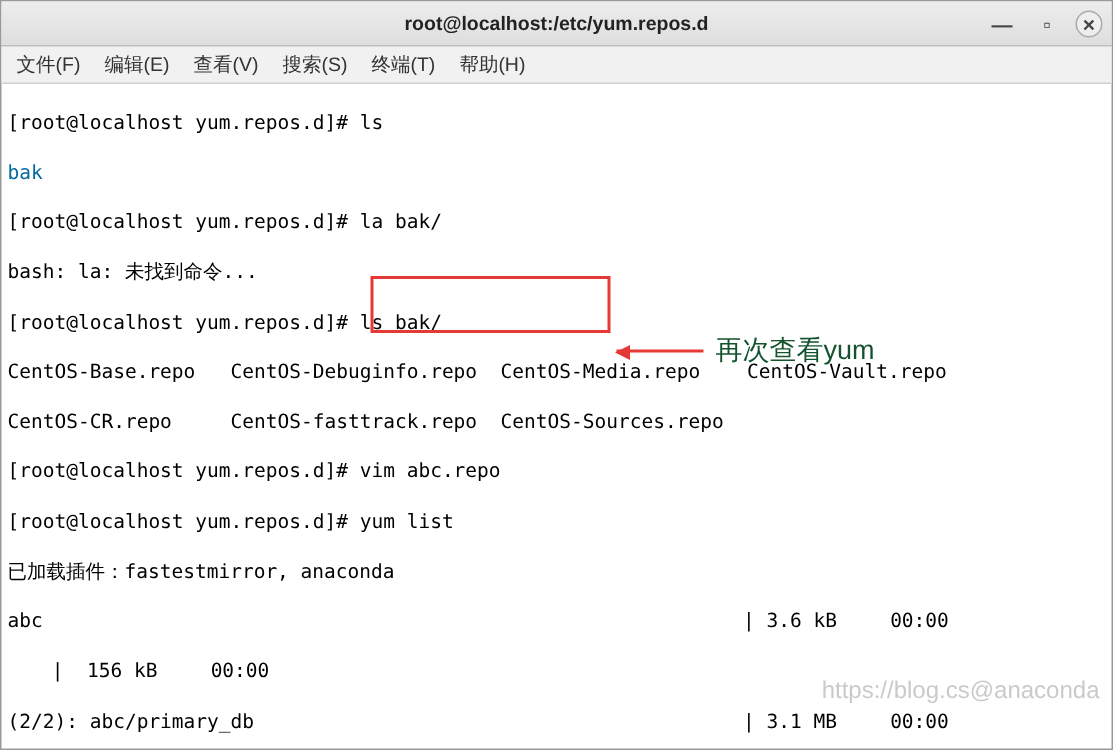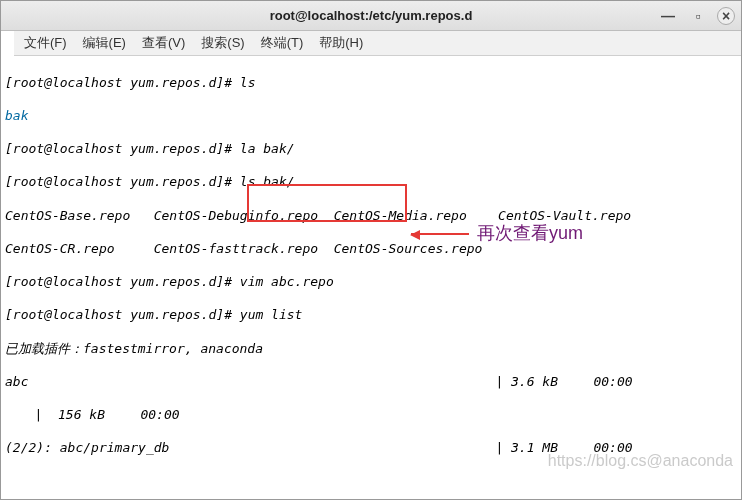--- a/index.html
+++ b/index.html
@@ -65,48 +65,47 @@
     height: 25px;
     background: #f1f1f1;
     border-bottom: 1px solid #cfcfcf;
     display: flex;
     align-items: center;
     padding: 0 4px;
     font-family: sans-serif;
     font-size: 13px;
     color: #333;
     gap: 4px;
-    margin-left: 13px;
   }
   .menu-item { padding: 2px 6px; cursor: pointer; }
   .term {
     flex: 1;
     padding: 2px 6px 2px 4px;
     white-space: pre;
     line-height: 1.28;
     overflow: hidden;
     color: #000;
     position: relative;
   }
-  .line { min-height: 16px; font-style: italic; }
+  .line { min-height: 16px; }
   .blue { color: #0369a1; }
   .row { display: flex; }
   .col1 { width: 270px; }
   .col3 { width: 110px; text-align: right; padding-right: 10px;}
   .col4 { width: 90px; text-align: center; }
   .highlight-box {
     position: absolute;
     border: 2px solid #e53935;
     pointer-events: none;
   }
   .arrow-anno {
     position: absolute;
     display: flex;
     align-items: center;
-    color: #701a75;
+    color: #14532d;
     font-family: sans-serif;
     font-size: 18px;
     pointer-events: none;
   }
   .arrow-line {
     width: 58px;
     height: 0;
     border-top: 2px solid #e53935;
     position: relative;
   }
@@ -148,20 +147,21 @@
     <span class="menu-item">查看(V)</span>
     <span class="menu-item">搜索(S)</span>
     <span class="menu-item">终端(T)</span>
     <span class="menu-item">帮助(H)</span>
   </div>
 
   <div class="term">
 <div class="line">[root@localhost yum.repos.d]# ls</div>
 <div class="line blue">bak</div>
 <div class="line">[root@localhost yum.repos.d]# la bak/</div>
+<div class="line">bash: la: 未找到命令...</div>
 <div class="line">[root@localhost yum.repos.d]# ls bak/</div>
 <div class="line">CentOS-Base.repo   CentOS-Debuginfo.repo  CentOS-Media.repo    CentOS-Vault.repo</div>
 <div class="line">CentOS-CR.repo     CentOS-fasttrack.repo  CentOS-Sources.repo</div>
 <div class="line">[root@localhost yum.repos.d]# vim abc.repo</div>
 <div class="line"><span>[root@localhost yum.repos.d]#</span> <span>yum list</span></div>
 <div class="line">已加载插件：fastestmirror, anaconda</div>
 <div class="line row"><span class="col1" style="width:453px">abc</span><span class="col3">| 3.6 kB</span><span class="col4">00:00</span></div>
 <div class="line row"><span class="col3">|  156 kB</span><span class="col4">00:00</span></div>
 <div class="line row"><span class="col1" style="width:453px">(2/2): abc/primary_db</span><span class="col3">| 3.1 MB</span><span class="col4">00:00</span></div>
 

